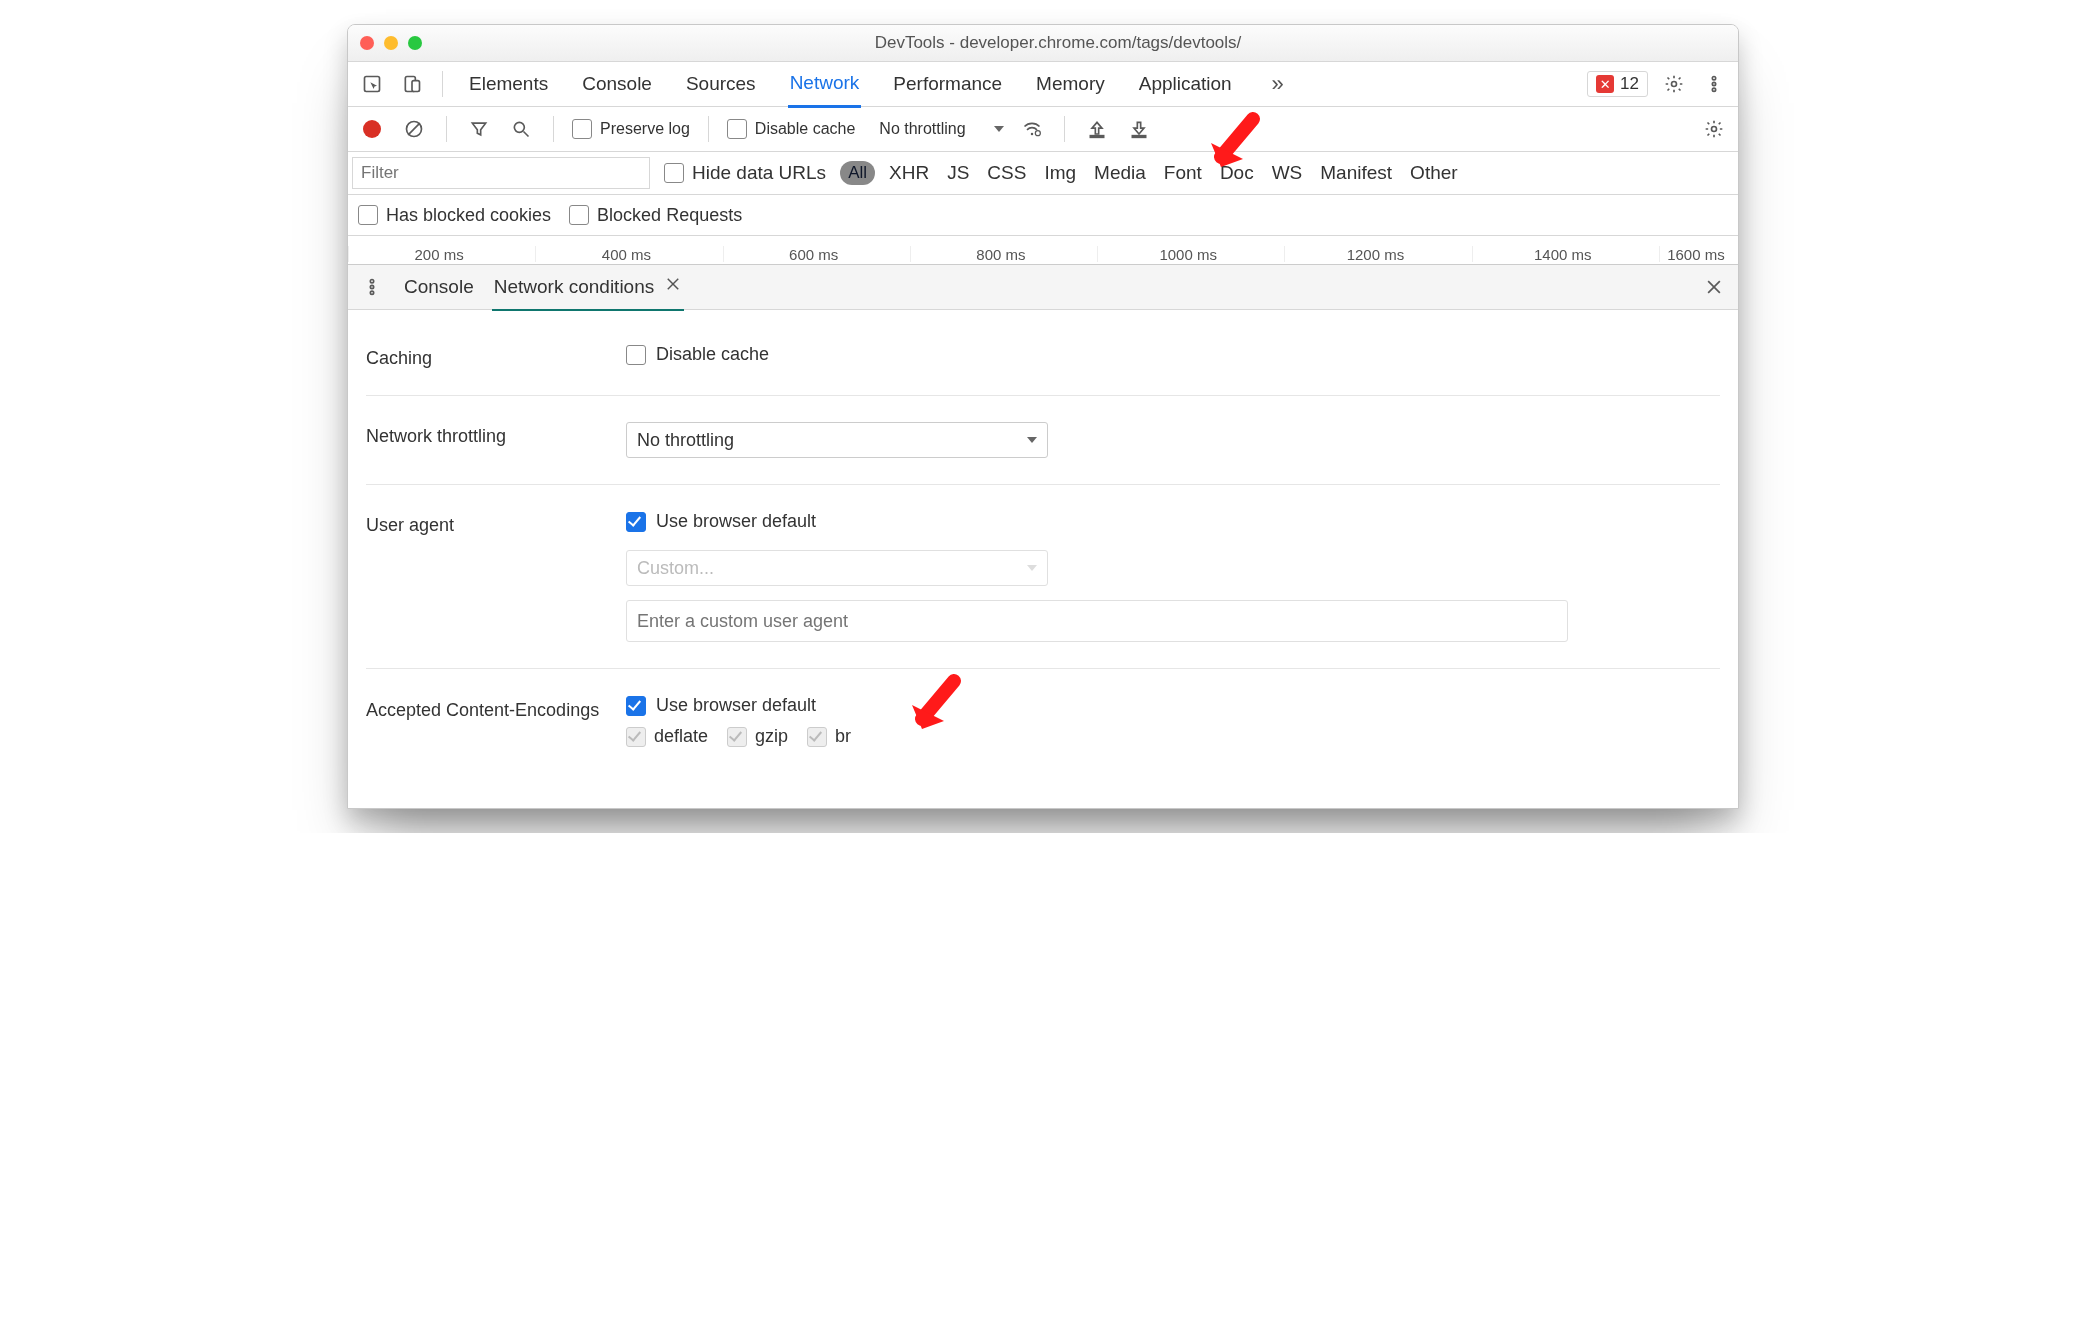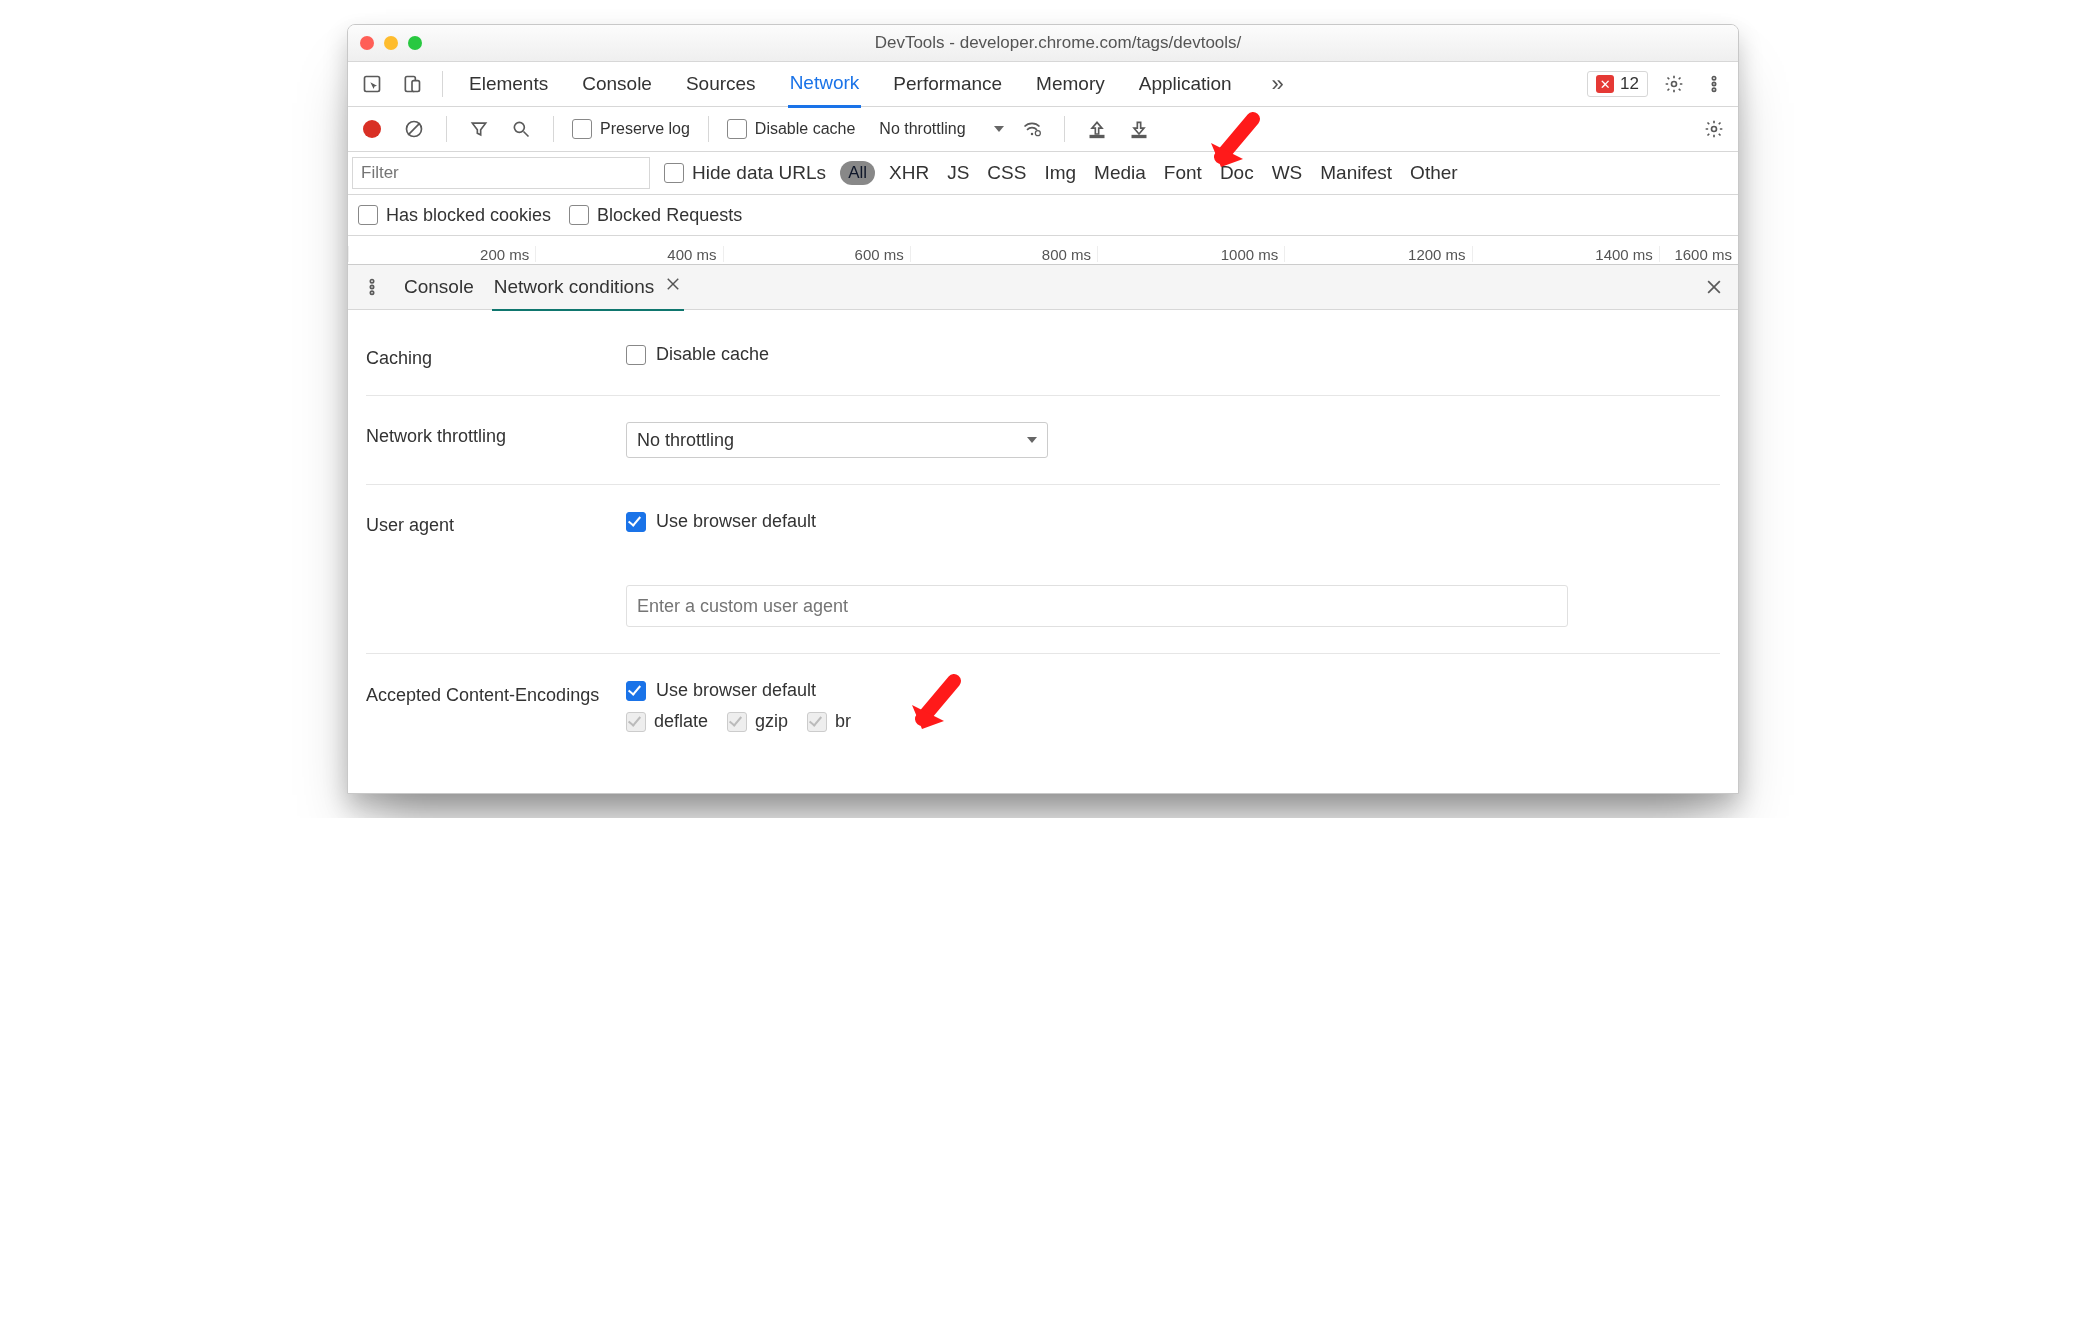--- a/index.html
+++ b/index.html
@@ -28,21 +28,21 @@
 .chk.on{background:#1a73e8;border-color:#1a73e8;position:relative}
 .chk.on::after{content:"";position:absolute;left:4px;top:1px;width:5px;height:10px;border:solid #fff;border-width:0 2.5px 2.5px 0;transform:rotate(40deg)}
 .chk.dis{background:#eee;border-color:#ccc;position:relative}
 .chk.dis::after{content:"";position:absolute;left:4px;top:1px;width:5px;height:10px;border:solid #bbb;border-width:0 2.5px 2.5px 0;transform:rotate(40deg)}
 .filterbar{height:42px;border-bottom:1px solid #d7d7d7;display:flex;align-items:center;padding:0 0 0 0;gap:14px;font-size:19px;color:#333}
 .filterinput{width:280px;height:30px;border:1px solid #d7d7d7;padding:0 8px;font-size:17px;color:#555;background:#fff;margin-left:4px}
 .pill{background:#888;color:#0f172a;border-radius:12px;padding:2px 8px;font-size:17px}
 .filtertypes{display:flex;gap:18px}
 .optrow{height:40px;border-bottom:1px solid #d7d7d7;display:flex;align-items:center;padding:0 10px;gap:18px;font-size:18px;color:#333}
 .timeline{height:28px;border-bottom:1px solid #ccc;display:flex;font-size:15px;color:#555}
-.tl-cell{flex:1;text-align:right;padding-right:6px;border-left:1px solid #eee;height:16px;margin-top:10px}
+.tl-cell{flex:1;text-align:center;padding-right:6px;border-left:1px solid #eee;height:16px;margin-top:10px}
 .drawerbar{height:44px;border-bottom:1px solid #d7d7d7;display:flex;align-items:center;padding:0 10px;gap:16px;font-size:19px;color:#333;background:#f5f5f5}
 .drawerbar .dtab{height:44px;display:flex;align-items:center;padding:0 2px}
 .drawerbar .dtab.active{border-bottom:2px solid #0f766e;margin-bottom:-1px}
 .close-x{width:18px;height:18px}
 .panel{padding:8px 18px 30px 18px}
 .prow{display:flex;align-items:flex-start;padding:26px 0;border-bottom:1px solid #e6e6e6;font-size:18px;color:#333}
 .prow:last-child{border-bottom:none}
 .plabel{width:260px;padding-top:4px}
 .pcontent{flex:1}
 .select{display:inline-flex;align-items:center;justify-content:space-between;border:1px solid #ccc;border-radius:3px;height:34px;padding:0 10px;width:400px;font-size:18px;background:#fff}
@@ -270,20 +270,24 @@
     </div>
 
     <div class="prow">
       <div class="plabel">User agent</div>
       <div class="pcontent">
         <label class="row" style="gap:10px">
           <span class="chk on"></span>
             <span>Use browser default</span>
         </label>
         <div style="height:18px"></div>
+        <div class="select dis">
+          <span>Custom...</span>
+          <span class="caret dis"></span>
+        </div>
         <br>
         <input class="uainput" disabled="" placeholder="Enter a custom user agent" style="">
       </div>
     </div>
 
     <div class="prow">
       <div class="plabel" style="line-height:1.3">Accepted Content-Encodings</div>
       <div class="pcontent">
         <label class="row" style="gap:10px">
           <span class="chk on"></span>

